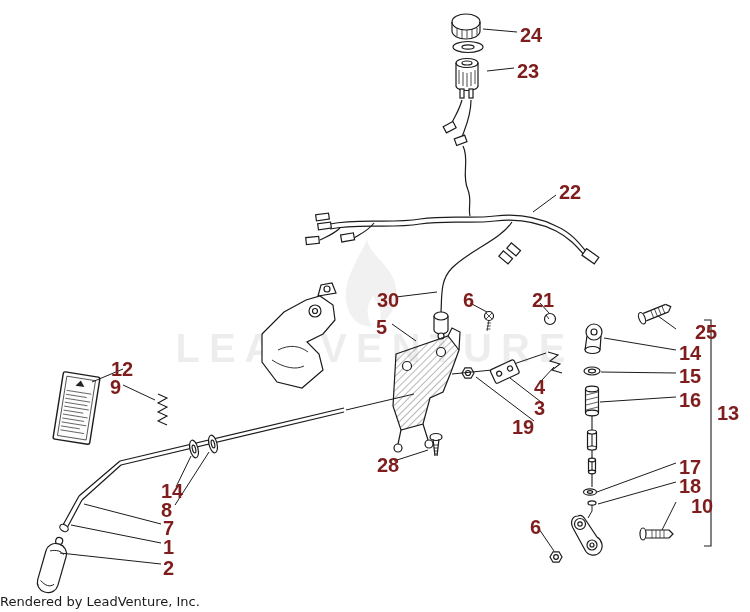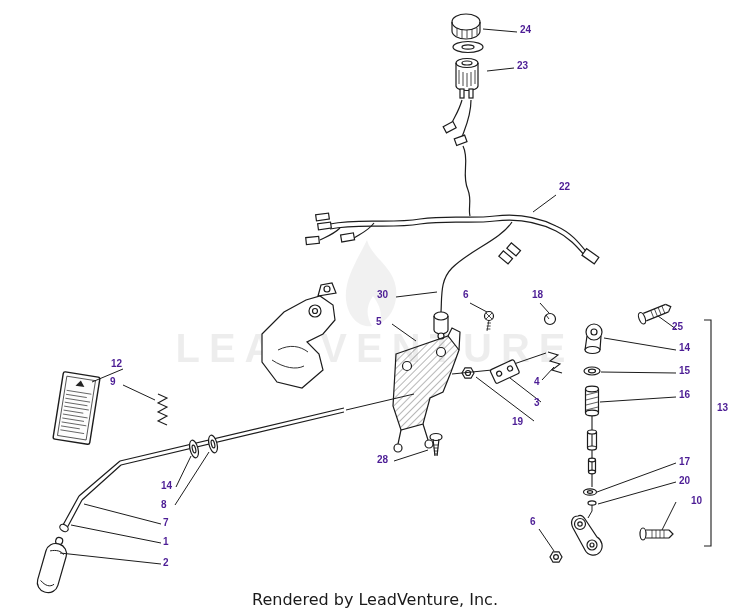--- a/index.html
+++ b/index.html
@@ -2,27 +2,27 @@
 <html><head>
 <meta charset="utf-8">
 <style>
   html,body{margin:0;padding:0;background:#fff;}
   .stage{
     position:relative;width:750px;height:612px;background:#ffffff;
     overflow:hidden;font-family:"Liberation Sans",sans-serif;
   }
   .stage svg{position:absolute;left:0;top:0;}
   .callout{
-    position:absolute;font-weight:700;font-size:10px;line-height:1;
-    color:#4c1d95;font-family:"Liberation Sans",sans-serif;
+    position:absolute;font-weight:700;font-size:20px;line-height:1;
+    color:#7f1d1d;font-family:"Liberation Sans",sans-serif;
     user-select:none;white-space:nowrap;
   }
   .footer{
-    position:absolute;left:0;right:0;bottom:3px;text-align:center;
-    font-size:16px;color:#1a1a1a;font-family:"DejaVu Sans",sans-serif;margin-top:32px;
+    position:absolute;left:0;right:0;bottom:3px;
+    font-size:13px;color:#1a1a1a;font-family:"DejaVu Sans",sans-serif;margin-top:32px;
   }
 </style>
 </head>
 <body>
 
 <div class="stage">
 
   <svg width="750" height="612" viewBox="0 0 750 612">
     <defs>
       <pattern id="hatch" width="5" height="5" patternTransform="rotate(45)" patternUnits="userSpaceOnUse">
@@ -249,37 +249,37 @@
       <line x1="676" y1="502" x2="662" y2="530"></line>
       <line x1="539" y1="529" x2="554" y2="551"></line>
     </g>
   </svg>
 
   <div class="callout" style="left:520px;top:25px">24</div>
   <div class="callout" style="left:517px;top:61px">23</div>
   <div class="callout" style="left:559px;top:182px">22</div>
   <div class="callout" style="left:377px;top:290px">30</div>
   <div class="callout" style="left:463px;top:290px">6</div>
-  <div class="callout" style="left:532px;top:290px">18</div>
-  <div class="callout" style="left:672px;top:322px">25</div>
+  <div class="callout" style="left:532px;top:290px">21</div>
+  <div class="callout" style="left:695px;top:322px">25</div>
   <div class="callout" style="left:679px;top:343px">14</div>
   <div class="callout" style="left:679px;top:366px">15</div>
   <div class="callout" style="left:679px;top:390px">16</div>
   <div class="callout" style="left:717px;top:403px">13</div>
   <div class="callout" style="left:376px;top:317px">5</div>
   <div class="callout" style="left:534px;top:377px">4</div>
   <div class="callout" style="left:534px;top:398px">3</div>
   <div class="callout" style="left:512px;top:417px">19</div>
   <div class="callout" style="left:111px;top:359px">12</div>
   <div class="callout" style="left:110px;top:377px">9</div>
   <div class="callout" style="left:377px;top:455px">28</div>
   <div class="callout" style="left:161px;top:481px">14</div>
   <div class="callout" style="left:161px;top:500px">8</div>
   <div class="callout" style="left:163px;top:518px">7</div>
   <div class="callout" style="left:163px;top:537px">1</div>
   <div class="callout" style="left:163px;top:558px">2</div>
   <div class="callout" style="left:679px;top:457px">17</div>
-  <div class="callout" style="left:679px;top:476px">20</div>
+  <div class="callout" style="left:679px;top:476px">18</div>
   <div class="callout" style="left:691px;top:496px">10</div>
   <div class="callout" style="left:530px;top:517px">6</div>
 
   <div class="footer">Rendered by LeadVenture, Inc.</div>
 </div>
 
 </body></html>

